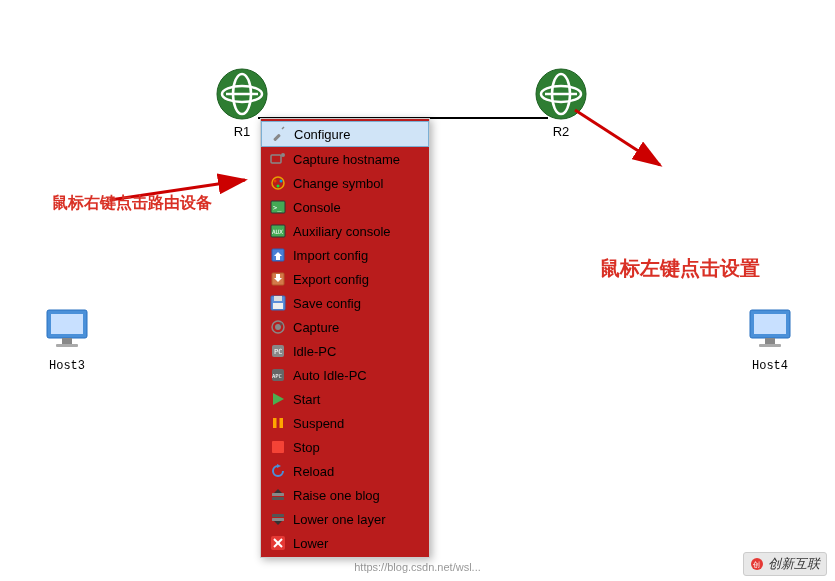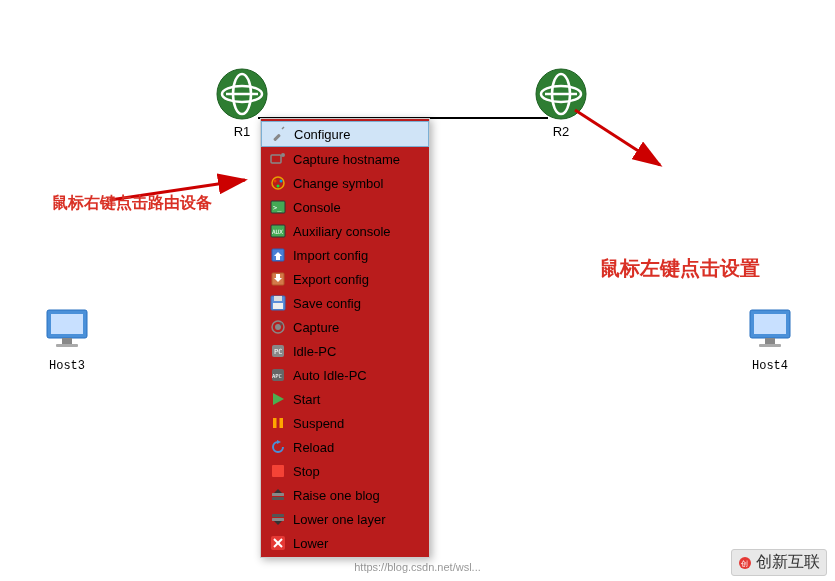--- a/index.html
+++ b/index.html
@@ -325,34 +325,34 @@
           <rect x="3" y="3" width="3.5" height="10" fill="#ffa500"></rect>
           <rect x="9.5" y="3" width="3.5" height="10" fill="#ffa500"></rect>
         </svg>
       </span>
       <span class="menu-label">Suspend</span>
     </div>
 
     <div class="menu-item">
       <span class="menu-icon">
         <svg width="16" height="16" viewBox="0 0 16 16">
+          <rect x="2" y="2" width="12" height="12" rx="1" fill="#f44336"></rect>
+        </svg>
+      </span>
+      <span class="menu-label">Stop</span>
+    </div>
+
+    <div class="menu-item">
+      <span class="menu-icon">
+        <svg width="16" height="16" viewBox="0 0 16 16">
           <path d="M13 8A5 5 0 1 1 8 3" stroke="#4a90d9" stroke-width="2" fill="none"></path>
           <polygon points="7,1 11,3 7,5" fill="#4a90d9"></polygon>
         </svg>
       </span>
       <span class="menu-label">Reload</span>
-    </div>
-
-    <div class="menu-item">
-      <span class="menu-icon">
-        <svg width="16" height="16" viewBox="0 0 16 16">
-          <rect x="2" y="2" width="12" height="12" rx="1" fill="#f44336"></rect>
-        </svg>
-      </span>
-      <span class="menu-label">Stop</span>
     </div>
 
     <div class="menu-item">
       <span class="menu-icon">
         <svg width="16" height="16" viewBox="0 0 16 16">
           <rect x="2" y="10" width="12" height="3" rx="0.5" fill="#555"></rect>
           <rect x="2" y="6" width="12" height="3" rx="0.5" fill="#888"></rect>
           <polygon points="8,2 12,6 4,6" fill="#333"></polygon>
         </svg>
       </span>
@@ -385,16 +385,16 @@
 
   <div style="position:absolute; bottom:8px; left:50%; transform:translateX(-50%); font-size:11px; color:#999;">
     <span>https://blog.csdn.net/wsl...</span>
   </div>
 
   <div style="position:absolute; bottom:5px; right:8px; background:#e8e8e8; border:1px solid #ccc; border-radius:3px; padding:2px 6px; display:flex; align-items:center; gap:4px;">
     <svg width="14" height="14" viewBox="0 0 14 14">
       <circle cx="7" cy="7" r="6" fill="#e53935"></circle>
       <text x="3" y="10" font-size="7" fill="white" font-family="sans-serif">创</text>
     </svg>
-    <span style="font-size:16px; color:#333;">创新互联</span>
+    <span style="font-size:13px; color:#333;font-style:italic;">创新互联</span>
   </div>
 
 </div>
 
 </body></html>

